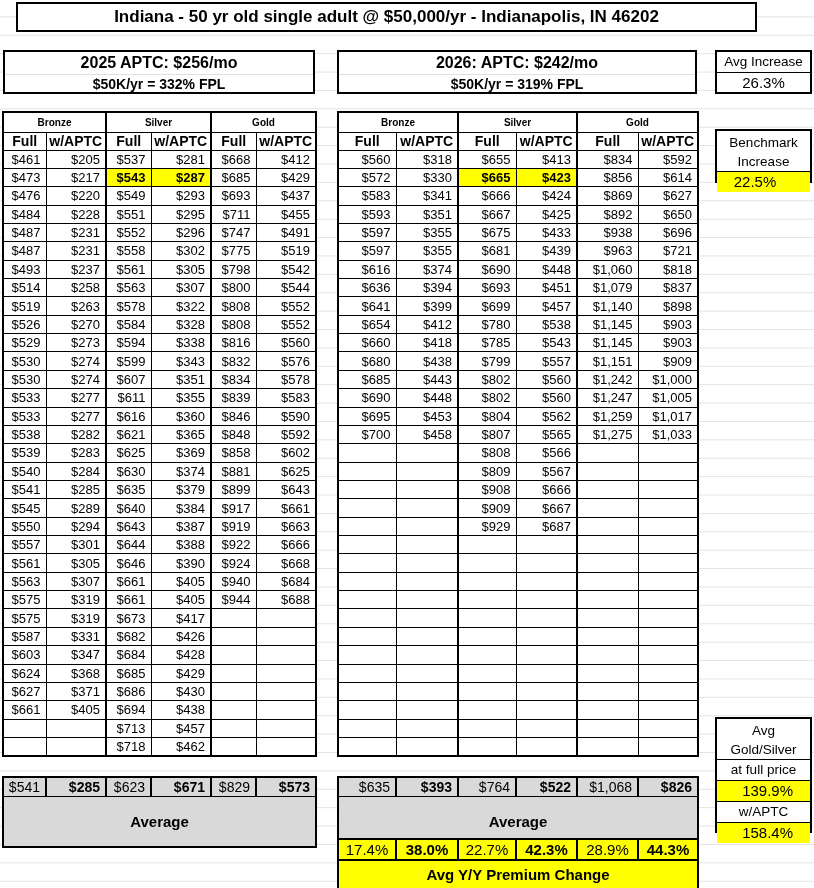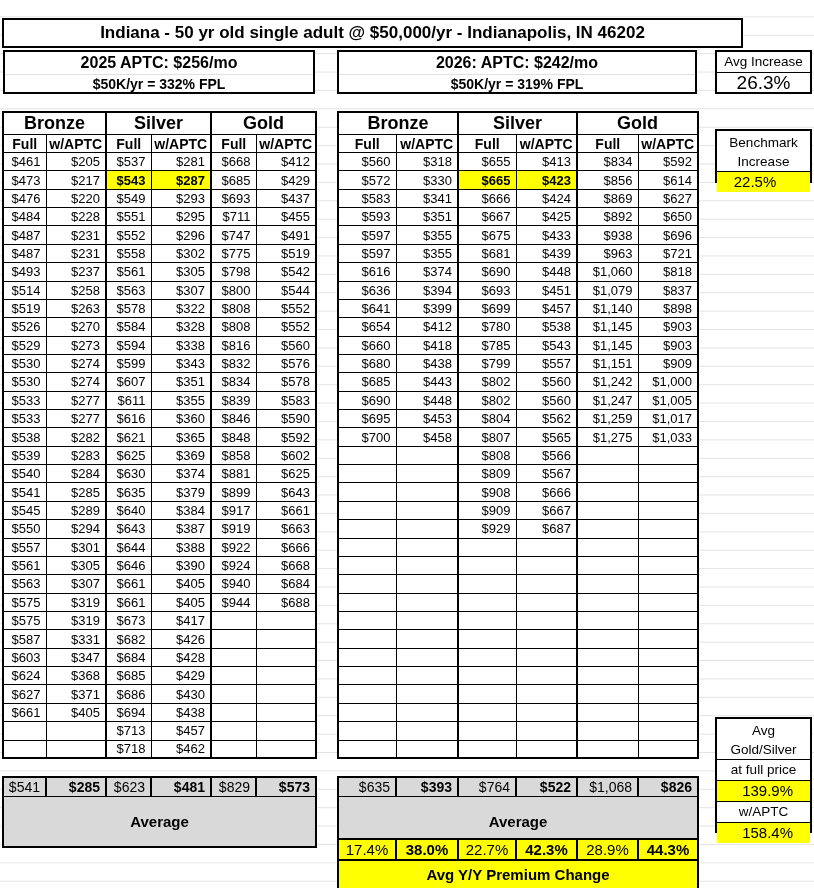--- a/index.html
+++ b/index.html
@@ -13,21 +13,21 @@
     background-position:-15px -2px;
   }
   .abs{position:absolute;box-sizing:border-box;}
   .panel{background:#fff;border:2px solid #000;text-align:center;}
   .title-bar{font-size:17px;font-weight:bold;line-height:26px;}
   .panel .l1{font-size:16px;font-weight:bold;line-height:22px;border-bottom:1px solid #e0e0e0;}
   .panel .l2{font-size:14px;font-weight:bold;line-height:18px;}
   table{border-collapse:collapse;table-layout:fixed;background:#fff;}
   .ptable{border:2px solid #000;}
   .ptable th,.ptable td{border:1px solid #000;box-sizing:border-box;overflow:hidden;white-space:nowrap;padding:0;}
-  th.group{font-size:18px;font-weight:bold;height:20px;text-align:center;}
+  th.group{font-size:10px;font-weight:bold;height:20px;text-align:center;}
   th.sub{font-size:14px;font-weight:bold;height:18px;text-align:center;}
   .ptable td{height:18.36px;font-size:13px;text-align:right;padding-right:5px;background:#fff;}
   .gsep{border-left:2px solid #000 !important;}
   td.hl{background:#ffff00;font-weight:bold;}
   .avg-table{border:2px solid #000;}
   .avg-table td{border:1px solid #000;height:19px;font-size:14px;text-align:right;padding:0 5px 0 0;background:#d9d9d9;box-sizing:border-box;}
   .avg-table td.lbl{text-align:center;font-weight:bold;font-size:15px;padding:16px;height:19px;}
   .b{font-weight:bold;}
   .yoy-table{border:2px solid #000;}
   .yoy-table td{border:2px solid #000;height:21px;font-size:15px;text-align:center;background:#ffff00;box-sizing:border-box;padding:0;}
@@ -37,35 +37,35 @@
   .side .row.two{line-height:18px;padding-top:2px;}
   .side .sep{border-top:1px solid #000;}
   .side .yellow{background:#ffff00;text-align:right;padding-right:17px;font-size:15px;}
   .side .center{text-align:center;}
 </style>
 </head>
 <body>
 
 <div class="sheet">
 
-  <div class="abs panel title-bar" style="left:2px;top:2px;width:741px;height:30px;margin-top:16px;">Indiana - 50 yr old single adult @ $50,000/yr - Indianapolis, IN 46202</div>
+  <div class="abs panel title-bar" style="left:16px;top:2px;width:741px;height:30px;">Indiana - 50 yr old single adult @ $50,000/yr - Indianapolis, IN 46202</div>
 
   <div class="abs panel" style="left:3px;top:50px;width:312px;height:44px;">
     <div class="l1">2025 APTC: $256/mo</div>
     <div class="l2">$50K/yr = 332% FPL</div>
   </div>
 
   <div class="abs panel" style="left:337px;top:50px;width:360px;height:44px;text-align:center;">
     <div class="l1">2026: APTC: $242/mo</div>
     <div class="l2">$50K/yr = 319% FPL</div>
   </div>
 
   <div class="abs side" style="left:715px;top:50px;width:97px;height:44px;">
     <div class="row">Avg Increase</div>
-    <div class="row sep center" style="font-size:19px;">26.3%</div>
+    <div class="row sep center" style="font-size:15px;">26.3%</div>
   </div>
 
   <div class="abs side" style="left:715px;top:129px;width:97px;height:54px;">
     <div class="row two" style="line-height:19px;">
       <span>Benchmark</span><br>
       <span>Increase</span>
     </div>
     <div class="row sep yellow center" style="text-align:center;">22.5%</div>
   </div>
 
@@ -660,21 +660,21 @@
         <col style="width:45px">
         <col style="width:60px">
         <col style="width:45px">
         <col style="width:60px">
       </colgroup>
     <tbody>
       <tr>
           <td>$541</td>
           <td class="gsep b">$285</td>
           <td class="gsep">$623</td>
-          <td class="gsep b">$481</td>
+          <td class="gsep b">$671</td>
           <td class="gsep">$829</td>
           <td class="gsep b">$573</td>
         </tr>
       <tr>
           <td class="lbl" colspan="6">Average</td>
         </tr>
     </tbody>
   </table>
 
   <table class="abs avg-table" style="left:337px;top:776px;width:360px;">

